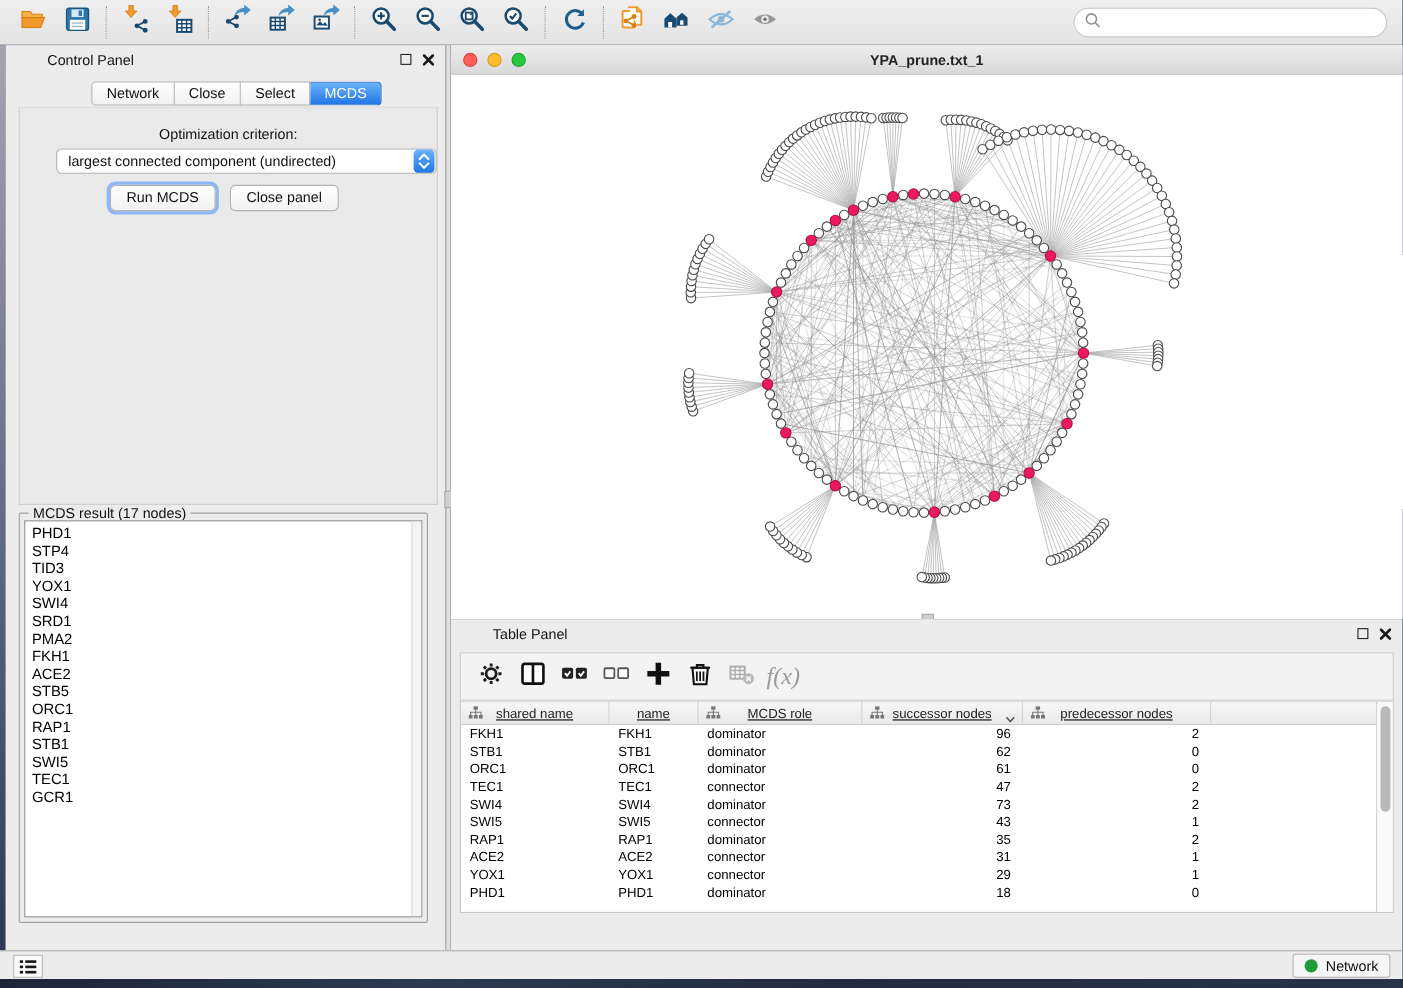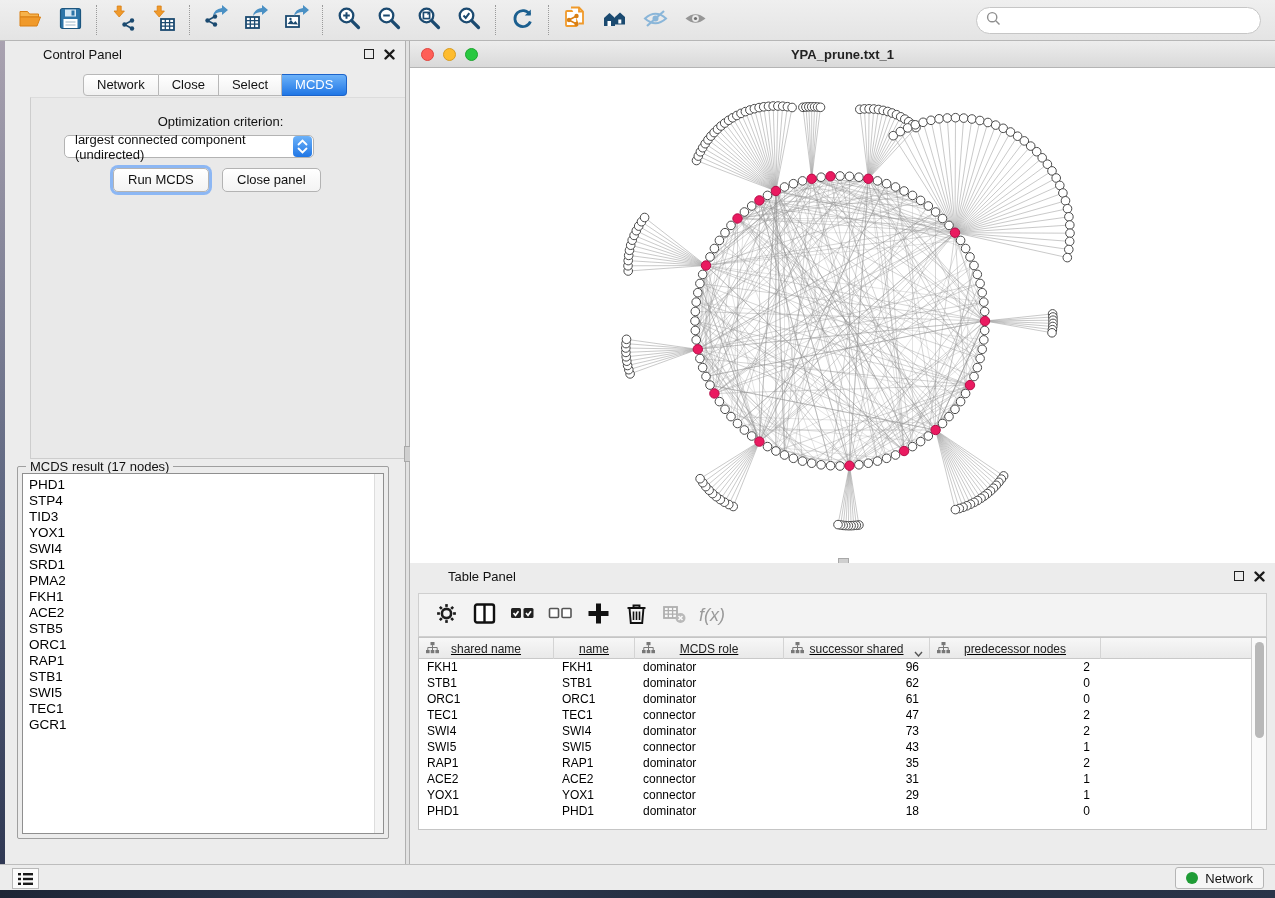--- a/index.html
+++ b/index.html
@@ -36,23 +36,23 @@
   .seg { display:flex; }
   .seg .segbtn { font-size:13px; color:#111; background:linear-gradient(#fff,#f1f1f1);
     border:1px solid #b8b8b8; border-left:none; padding:2px 13px 3px; cursor:pointer; white-space:nowrap; }
   .seg .segbtn:first-child { border-left:1px solid #b8b8b8; border-radius:4px 0 0 4px; }
   .seg .segbtn:last-child { border-radius:0 4px 4px 0; }
   .seg .segbtn.sel { background:linear-gradient(#6cb2f9,#2076e5); border-color:#1c63c9; color:#fff; }
 
   #cp-tabs { position:absolute; left:78px; top:33px; }
 
   #cp-inner { left:12px; top:56px; width:381px; height:362px; background:#e9e9e9;
-    border:1px solid #cdcdcd; border-top-color:#dcdcdc;margin-left:13px; }
+    border:1px solid #cdcdcd; border-top-color:#dcdcdc; }
   #opt-label { position:absolute; left:0; top:16px; width:100%; text-align:center; font-size:13px; color:#111; }
-  #opt-select { position:absolute; left:33px; top:37px; width:250px; height:23px; background:#fff;
+  #opt-select { position:absolute; left:33px; top:37px; width:346px; height:23px; background:#fff;
     border:1px solid #b3b3b3; border-radius:5px; display:flex; align-items:center; cursor:pointer; }
   #opt-select .optval { font-size:13px; padding-left:10px; color:#111; flex:1; }
   .stepper { width:19px; height:21px; border-radius:4px; margin-right:1px;
     background:linear-gradient(#6cb2f9,#2076e5); display:flex; flex-direction:column;
     align-items:center; justify-content:center; gap:1px; }
   .btn { font-size:13px; color:#111; background:linear-gradient(#fff,#f3f3f3);
     border:1px solid #b3b3b3; border-radius:5px; padding:3px 14px 4px; cursor:pointer; }
   #run-btn { position:absolute; left:82px; top:70px; box-shadow:0 0 0 3px rgba(90,156,250,.65); }
   #closepanel-btn { position:absolute; left:191px; top:70px; }
 
@@ -86,21 +86,21 @@
   #net-canvas { position:absolute; left:0; top:27px; width:865px; height:495px; background:#fff; }
   #h-handle { position:absolute; left:428px; bottom:-3px; width:11px; height:8px;
     background:#cfcfcf; border:1px solid #a8a8a8; }
 
   
   #table-panel { left:410px; top:563px; width:865px; height:301px; background:#ececec; }
   #tp-toolbar { position:absolute; left:8px; top:30px; width:849px; height:44px;
     background:#f3f3f3; border:1px solid #cfcfcf; display:flex; align-items:center; padding-left:10px; gap:4px; }
   .tpbtn { width:34px; height:34px; display:flex; align-items:center; justify-content:center; cursor:pointer; }
   .tpbtn.disabled { cursor:default; }
-  .fx-label { font-family:Liberation Sans, sans-serif; font-style:italic; font-size:18px; color:#9a9a9a; }
+  .fx-label { font-family:Liberation Serif, serif; font-style:italic; font-size:22px; color:#9a9a9a; }
 
   #tp-table { position:absolute; left:8px; top:74px; width:849px; height:193px; background:#fff;
     border:1px solid #c5c5c5; }
   #tp-header { position:absolute; left:0; top:0; height:21px; width:833px; display:flex;
     background:linear-gradient(#f7f7f7,#e9e9e9); border-bottom:1px solid #c9c9c9;text-decoration:underline; }
   .th { position:relative; height:21px; border-right:1px solid #d4d4d4; display:flex;
     align-items:center; justify-content:center; font-size:12px; color:#222; }
   .th .hier { position:absolute; left:7px; top:4px; }
   .th .sortchev { position:absolute; right:6px; top:8px; }
   #tp-body { position:absolute; left:0; top:21px; width:833px; }
@@ -1157,21 +1157,21 @@
           <div class="th" style="width: 146px;">
             <span class="hier"><svg width="13" height="12" viewBox="0 0 13 12">
                 <g fill="#787878">
                   <rect x="4.5" y="0" width="4" height="3.2"></rect>
                   <rect x="0" y="8" width="3.6" height="3.2"></rect>
                   <rect x="4.7" y="8" width="3.6" height="3.2"></rect>
                   <rect x="9.4" y="8" width="3.6" height="3.2"></rect>
                 </g>
                 <path d="M6.5 3.2 v2.3 M1.8 8 v-2.5 h9.4 v2.5 M6.5 5.5 v2.5" stroke="#787878" fill="none" stroke-width="1"></path>
               </svg></span>
-            <span>successor shared</span>
+            <span>successor nodes</span>
             <span class="sortchev"><svg width="9" height="6" viewBox="0 0 9 6">
                 <path d="M1 1 l3.5 4 3.5-4" fill="none" stroke="#555" stroke-width="1.4"></path>
               </svg></span>
           </div>
           <div class="th" style="width: 171px;">
             <span class="hier"><svg width="13" height="12" viewBox="0 0 13 12">
                 <g fill="#787878">
                   <rect x="4.5" y="0" width="4" height="3.2"></rect>
                   <rect x="0" y="8" width="3.6" height="3.2"></rect>
                   <rect x="4.7" y="8" width="3.6" height="3.2"></rect>

